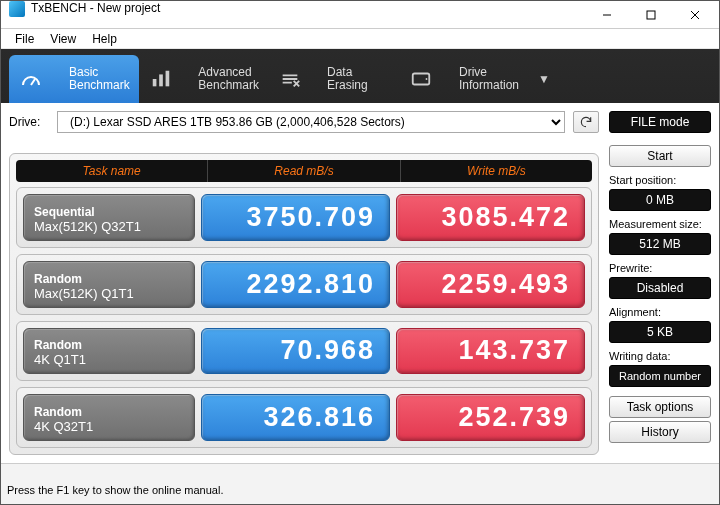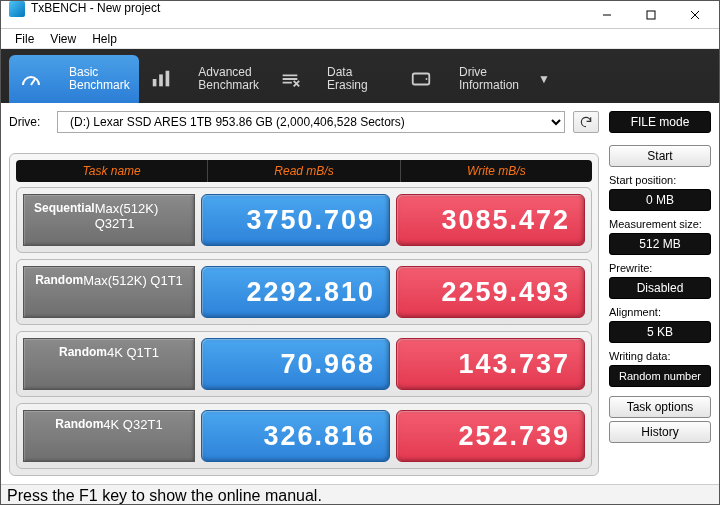--- a/index.html
+++ b/index.html
@@ -23,30 +23,30 @@
 .driverow{display:flex;align-items:center;gap:8px;margin-bottom:20px}
 .driverow .lbl{width:40px;font-size:12px}
 .driverow select{flex:1;height:22px;font-size:12px;padding:1px 8px;border:1px solid #aaa;background:#fff}
 .refresh{width:26px;height:22px;border:1px solid #aaa;background:linear-gradient(#f8f8f8,#e8e8e8);display:flex;align-items:center;justify-content:center;border-radius:2px}
 .panel{flex:1;background:linear-gradient(#f6f6f6,#e9e9e9);border:1px solid #bbb;border-radius:6px;padding:6px;display:flex;flex-direction:column}
 .headerrow{display:flex;height:22px;margin-bottom:5px;background:#111;border-radius:4px;overflow:hidden}
 .headerrow div{flex:1;text-align:center;color:#f97316;font-size:12px;font-style:italic;line-height:22px;font-weight:500}
 .headerrow div+div{border-left:1px solid #444}
 .rows{flex:1;display:flex;flex-direction:column;gap:6px}
 .row{flex:1;display:flex;gap:6px;border:1px solid #bbb;border-radius:6px;padding:6px;background:linear-gradient(#f3f3f3,#e5e5e5)}
-.task{flex:0 0 172px;background:linear-gradient(#8a8a8a,#6f6f6f);border:1px solid #555;border-radius:0;color:#fff;display:flex;justify-content:center;padding:6px 10px;font-size:12px;font-weight:600;box-shadow:inset -1px -1px 3px rgba(0,0,0,0.25),inset 1px 1px 1px rgba(255,255,255,0.25)}
+.task{flex:0 0 172px;background:linear-gradient(#8a8a8a,#6f6f6f);border:1px solid #555;border-radius:6px;color:#fff;display:flex;flex-direction:column;justify-content:flex-end;padding:6px 10px;font-size:12px;font-weight:600;box-shadow:inset -1px -1px 3px rgba(0,0,0,0.25),inset 1px 1px 1px rgba(255,255,255,0.25)}
 .task .l2{font-weight:400;font-size:13px}
 .val{flex:1;border-radius:6px;display:flex;align-items:center;justify-content:flex-end;padding:0 14px;font-family:Liberation Sans, sans-serif;font-weight:900;color:#fff;font-size:27px;letter-spacing:2px;box-shadow:inset -1px -1px 4px rgba(0,0,0,0.35),inset 1px 1px 1px rgba(255,255,255,0.35);border:1px solid}
 .val.read{background:linear-gradient(#4aa6ef,#2d82d9);border-color:#1a5fa3}
 .val.write{background:linear-gradient(#f35d6f,#e33850);border-color:#a82035}
 .right{width:102px;display:flex;flex-direction:column;gap:3px}
 .btn{height:22px;border:1px solid #888;border-radius:3px;background:linear-gradient(#fefefe,#e4e4e4);text-align:center;font-size:12px;line-height:20px;cursor:default}
 .btn.dark{background:#111;color:#fff;border-color:#000}
 .lbl2{font-size:11px;margin-top:4px}
-.status{height:20px;border-top:1px solid #ccc;padding:2px 6px;font-size:16px;background:#f3f3f3}
+.status{height:20px;border-top:1px solid #ccc;padding:20px 6px;font-size:11px;background:#f3f3f3}
 </style>
 </head>
 <body>
 
 <div class="titlebar">
   <div class="icon"></div>
   <div class="title">TxBENCH - New project</div>
   <div class="spacer"></div>
   <div class="winbtn">
       <svg viewBox="0 0 10 10">

